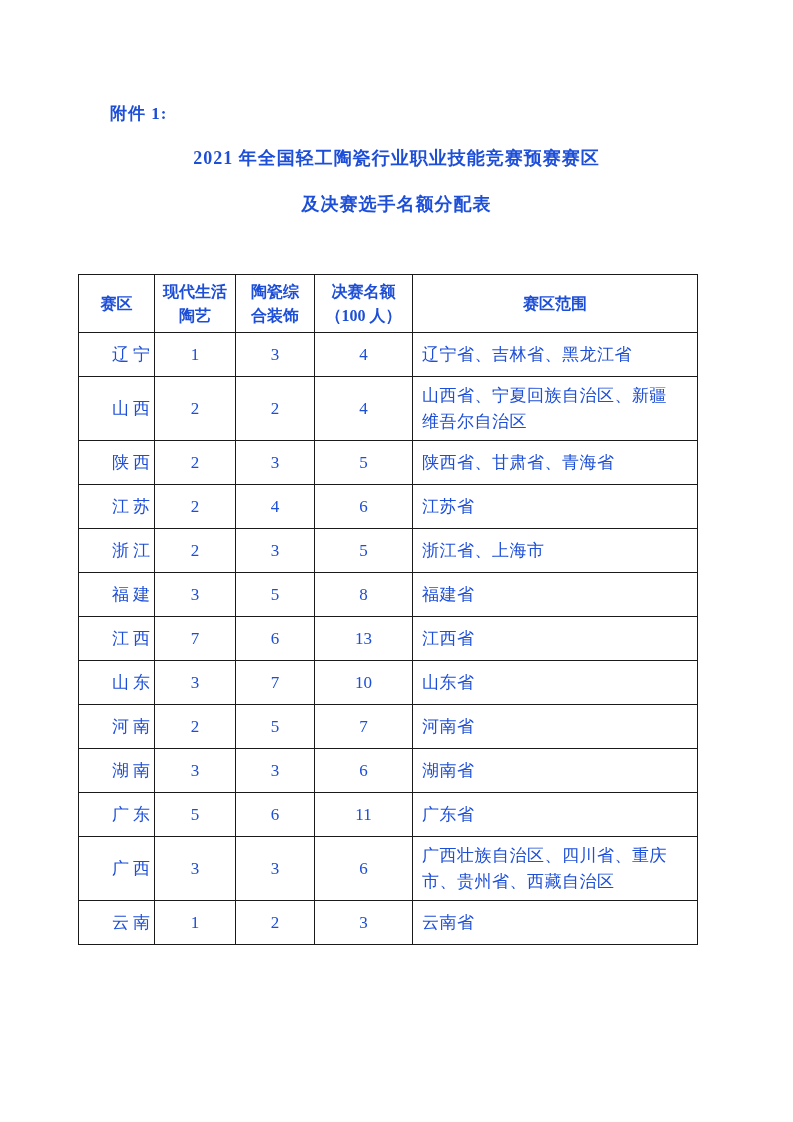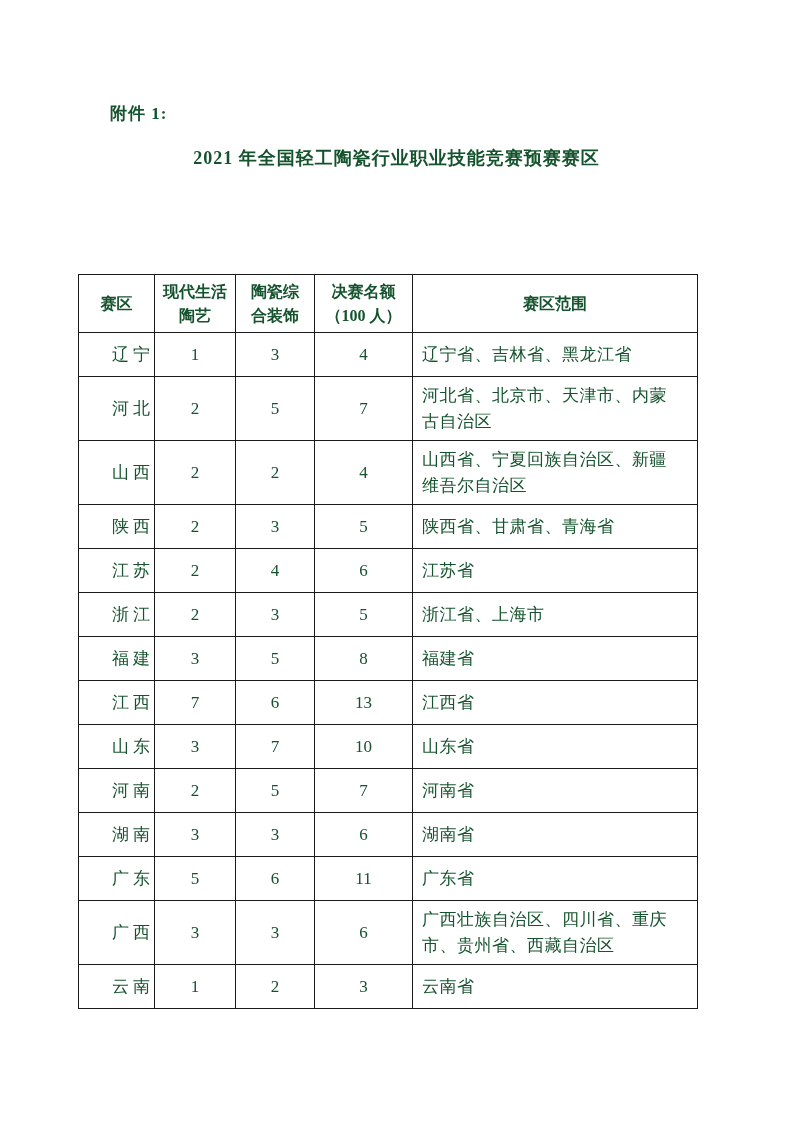--- a/index.html
+++ b/index.html
@@ -2,21 +2,21 @@
 <html><head>
 <meta charset="utf-8">
 <style>
   * { margin: 0; padding: 0; box-sizing: border-box; }
   html, body { background: #ffffff; }
   .page {
     position: relative;
     width: 793px;
     height: 1122px;
     background: #ffffff;
-    color: #14532d;
+    color: #1d4ed8;
     font-family: "Liberation Serif", serif;
     overflow: hidden;
   }
   .attachment {
     position: absolute;
     left: 110px;
     top: 102px;
     font-size: 17px;
     font-weight: bold;
     letter-spacing: 1px;
@@ -81,20 +81,21 @@
 </style>
 </head>
 <body>
 
 <div class="page">
 
   <div class="attachment">附件 1:</div>
 
   <div class="title-line l1">2021 年全国轻工陶瓷行业职业技能竞赛预赛赛区</div>
 
+  <div class="title-line l2">及决赛选手名额分配表</div>
 
   <table class="quota">
     <colgroup>
       <col class="c0">
         <col class="c1">
         <col class="c2">
         <col class="c3">
         <col class="c4">
     </colgroup>
     <thead>
@@ -111,27 +112,20 @@
     </thead>
     <tbody>
         <tr>
     <td class="c-region">辽宁</td>
     <td class="c-num">1</td>
     <td class="c-num">3</td>
     <td class="c-num">4</td>
     <td class="c-scope">辽宁省、吉林省、黑龙江省</td>
   </tr>
         <tr>
-    <td class="c-region">河北</td>
-    <td class="c-num">2</td>
-    <td class="c-num">5</td>
-    <td class="c-num">7</td>
-    <td class="c-scope">河北省、北京市、天津市、内蒙古自治区</td>
-  </tr>
-        <tr>
     <td class="c-region">山西</td>
     <td class="c-num">2</td>
     <td class="c-num">2</td>
     <td class="c-num">4</td>
     <td class="c-scope">山西省、宁夏回族自治区、新疆维吾尔自治区</td>
   </tr>
         <tr>
     <td class="c-region">陕西</td>
     <td class="c-num">2</td>
     <td class="c-num">3</td>

